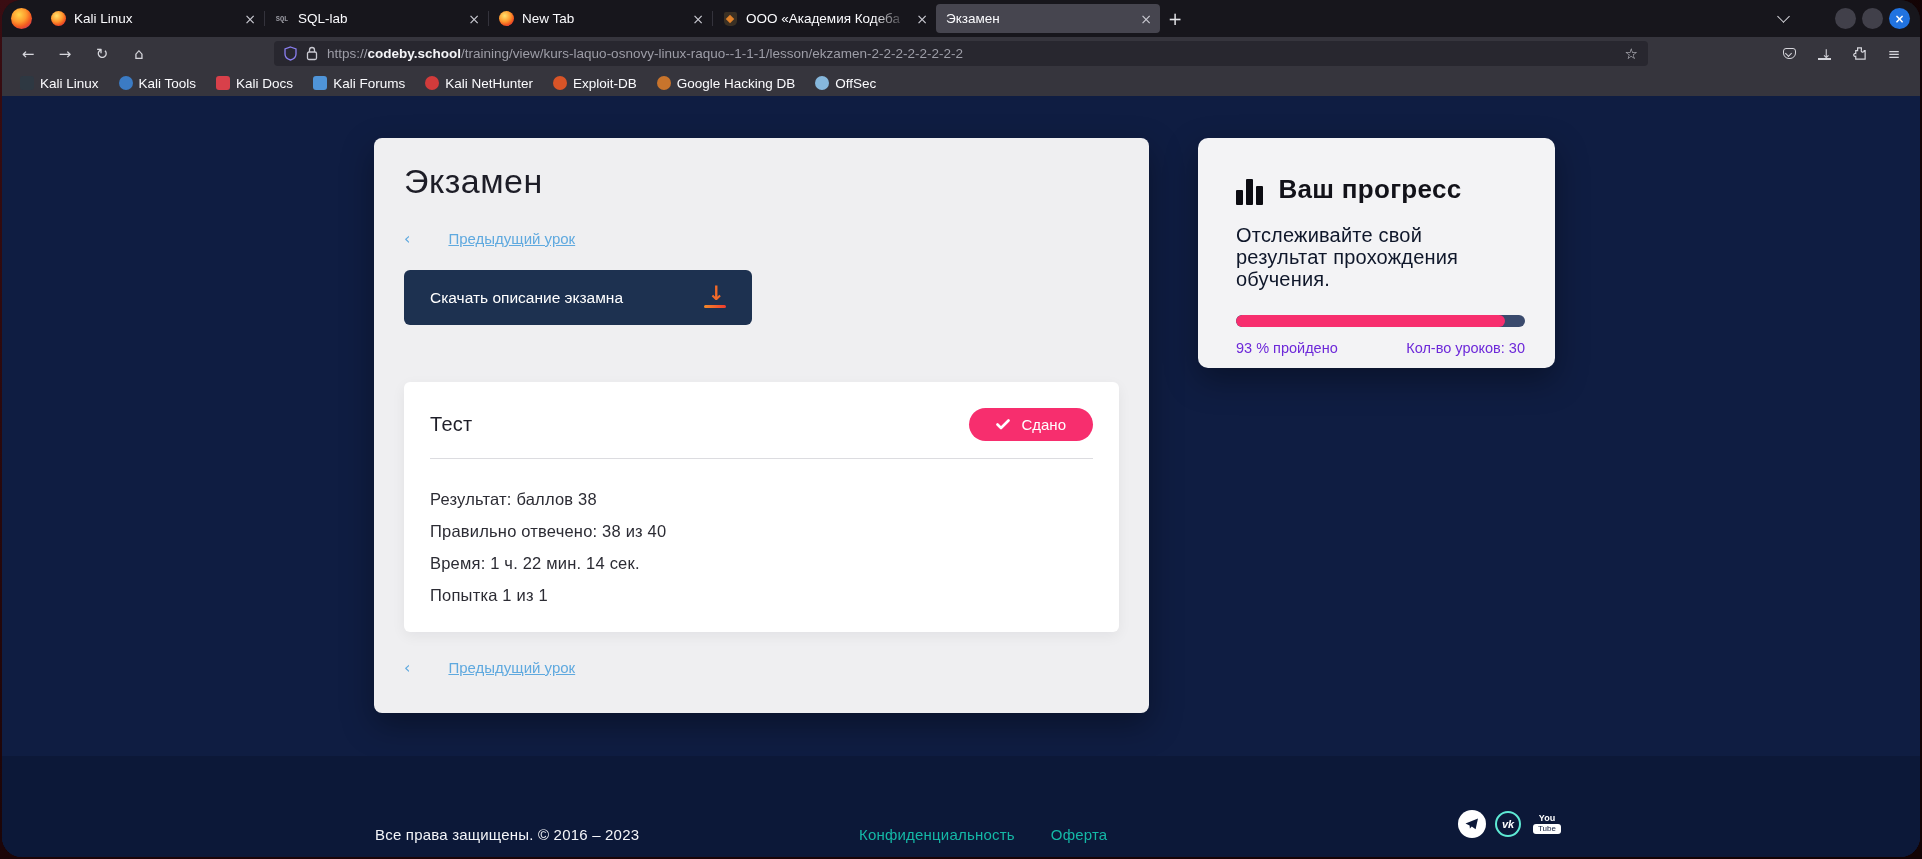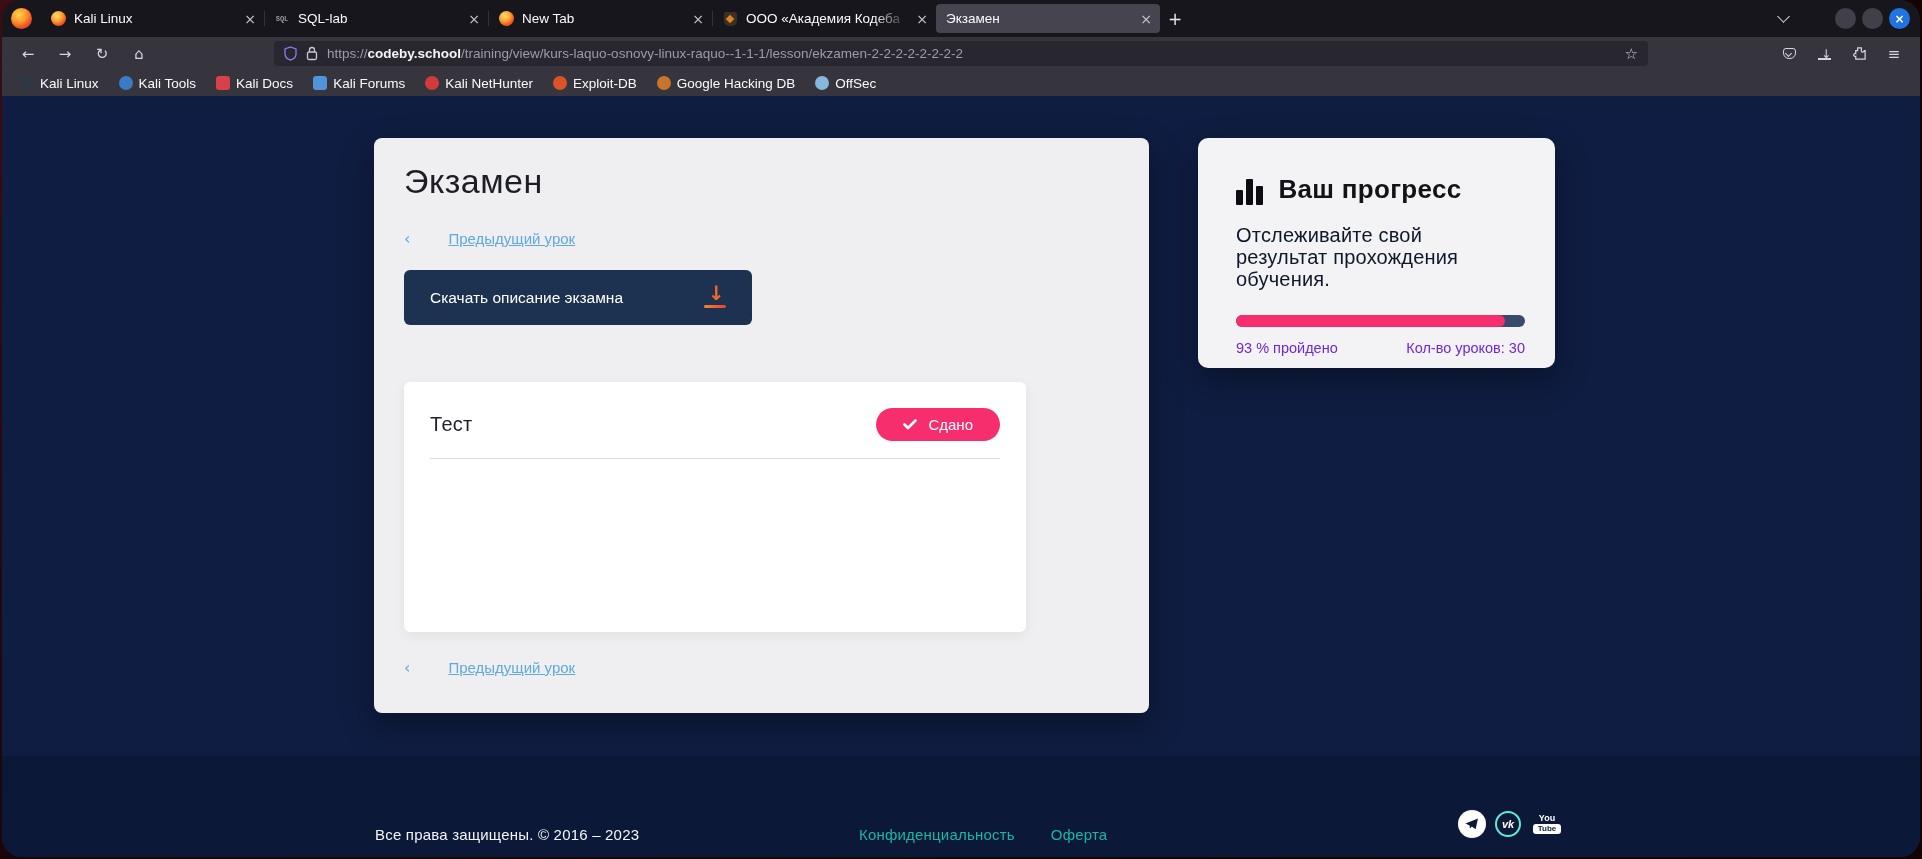--- a/index.html
+++ b/index.html
@@ -81,21 +81,21 @@
   .pl-bottom { position:absolute; left:30px; top:520px; }
   .dl-btn {
     position:absolute; left:30px; top:132px; width:348px; height:55px;
     border:none; border-radius:6px; color:#fff; font-size:15.5px; font-family:inherit;
     display:flex; align-items:center; padding-left:26px; cursor:pointer; text-align:left;
   }
   .dl-btn .dlb-ico { position:absolute; right:26px; top:14px; width:22px; height:26px; }
   .dlb-arrow { position:absolute; left:4px; top:-3px; font-size:20px; font-weight:bold; color:#f26a2a; font-family:"DejaVu Sans",sans-serif; }
   .dlb-bar { position:absolute; left:0; bottom:2px; width:22px; height:3px; background:linear-gradient(90deg,#f28a2a,#ef3b2d); border-radius:2px; }
   .test-card {
-    position:absolute; left:30px; top:244px; width:622px; height:250px;
+    position:absolute; left:30px; top:244px; width:715px; height:250px;
     background:#ffffff; border-radius:6px; box-shadow:0 4px 14px rgba(20,20,40,.06);
     padding:26px 26px 0 26px;
   }
   .test-head { display:flex; align-items:center; justify-content:space-between; }
   .test-title { font-size:20px; color:#1f1f29; letter-spacing:.3px; }
   .badge {
     height:33px; border-radius:17px; color:#fff; font-size:15px;
     display:flex; align-items:center; gap:11px; padding:0 27px; cursor:default;
   }
   .badge svg { display:block; }
@@ -121,21 +121,21 @@
   .footer { position:absolute; left:0; right:0; bottom:0; height:101px; }
   .f-copy { position:absolute; left:373px; top:70px; font-size:15px; color:#f4f5f9; font-weight:500; letter-spacing:.2px; }
   .f-links { position:absolute; left:857px; top:70px; display:flex; gap:36px; }
   .f-links span { font-size:15px; color:#14b8a6; cursor:pointer; letter-spacing:.2px; }
   .socials { position:absolute; left:1456px; top:54px; display:flex; align-items:center; gap:9px; }
   .soc { width:28px; height:28px; border-radius:50%; display:flex; align-items:center; justify-content:center; cursor:pointer; }
   .soc.tg { background:#fff; }
   .soc.vk { border:2px solid #5eead4; width:26px; height:26px; color:#fff; font-weight:bold; font-size:11px; font-style:italic; }
   .soc.yt { flex-direction:column; border-radius:0; width:34px; }
   .yt-top { color:#fff; font-size:9px; font-weight:bold; line-height:9px; }
-  .yt-bottom { margin-top:1px; background:#fff; color:#0c1838; font-size:8px; font-weight:bold; padding:1px 5px; border-radius:3px; line-height:8px; }
+  .yt-bottom { margin-top:1px; background:#fff; color:#0c1838; font-size:8px; font-weight:normal; padding:1px 5px; border-radius:3px; line-height:8px; }
 </style>
 </head>
 <body>
 
 <div class="window">
 
   <div class="tabbar">
     <div class="fx-logo-slot">
         <div class="fx-ball"></div>
       </div>
@@ -285,20 +285,26 @@
         <div class="test-head">
           <div class="test-title">Тест</div>
           <div class="badge" style="background: rgb(247, 46, 110);">
             <svg width="14" height="11" viewBox="0 0 14 11">
                 <path d="M1.5 5.5 L5 9 L12.5 1.5" fill="none" stroke="#ffffff" stroke-width="2.6" stroke-linecap="round" stroke-linejoin="round"></path>
               </svg>
             <span>Сдано</span>
           </div>
         </div>
         <div class="test-divider"></div>
+        <div class="test-lines">
+          <div>Результат: баллов 38</div>
+          <div>Правильно отвечено: 38 из 40</div>
+          <div>Время: 1 ч. 22 мин. 14 сек.</div>
+          <div>Попытка 1 из 1</div>
+        </div>
       </div>
 
       <div class="prev-link pl-bottom">
         <span class="chevron" style="color: rgb(95, 169, 223);">‹</span>
         <a style="color: rgb(95, 169, 223);">Предыдущий урок</a>
       </div>
     </div>
 
     <div class="progress-card">
       <div class="prog-head">

